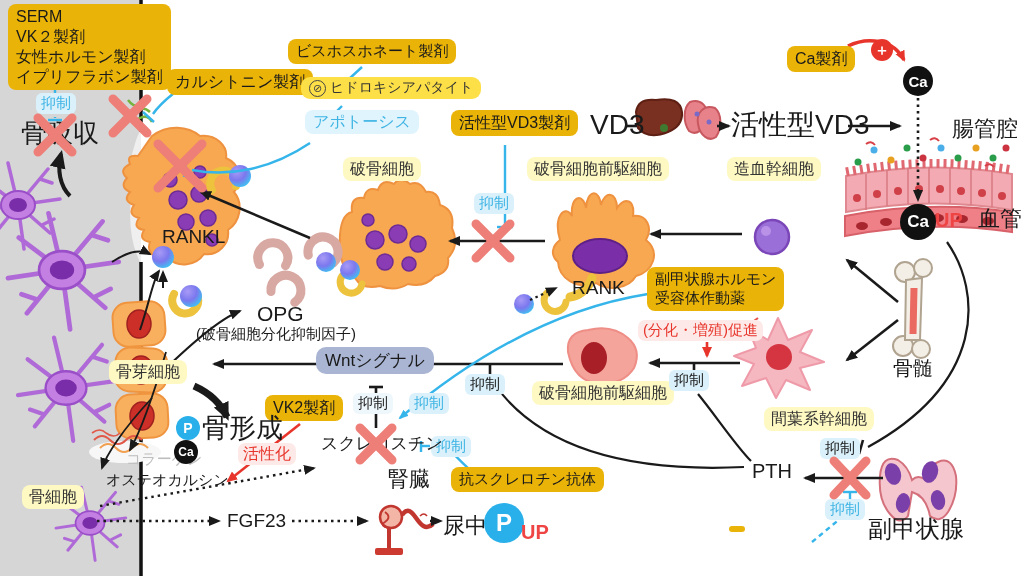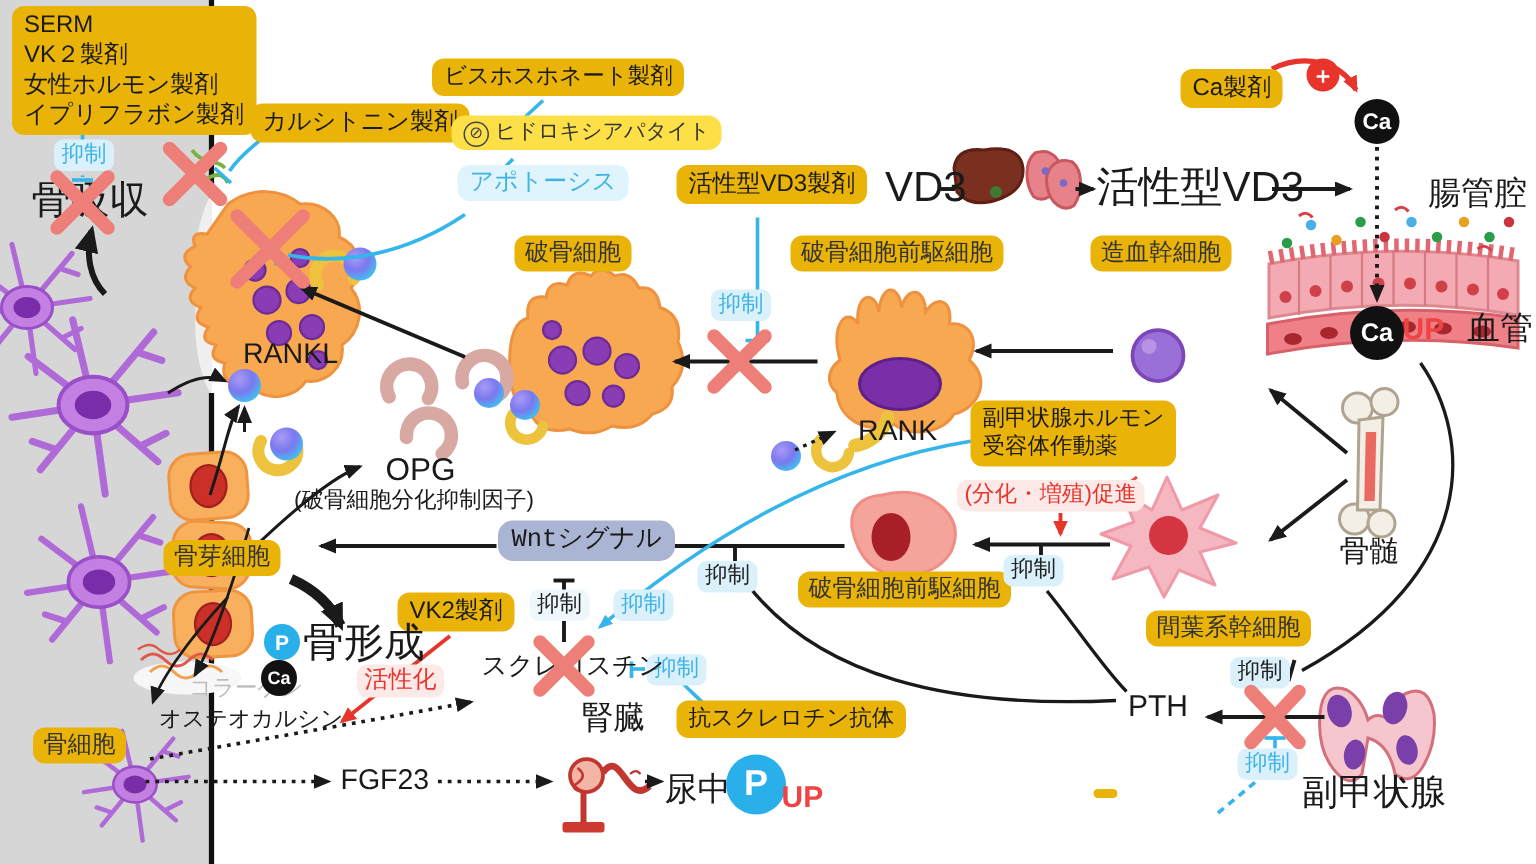--- a/index.html
+++ b/index.html
@@ -3,21 +3,21 @@
 <meta charset="utf-8">
 <style>
   html,body{margin:0;padding:0;}
   body{width:1024px;height:576px;position:relative;overflow:hidden;background:#ffffff;
        font-family:"Liberation Sans","DejaVu Sans",sans-serif;}
   #art,#overlay{position:absolute;left:0;top:0;width:1024px;height:576px;}
   #overlay{pointer-events:none;}
   .lbl{position:absolute;white-space:nowrap;line-height:1.25;color:#1a1a1a;}
   .pre{white-space:pre-line;}
   .yellow{background:#eab308;border-radius:8px;padding:3px 8px;font-size:16px;font-weight:500;}
-  .tan{background:#eab308;border-radius:8px;padding:2px 7px;font-size:16px;color:#333;}
+  .tan{background:#fef9c3;border-radius:8px;padding:2px 7px;font-size:16px;color:#333;}
   .chip{background:#daf1fb;border-radius:6px;padding:1px 5px;font-size:15px;}
   .chip.cy{color:#3fb4e4;}
   .chip.bk{color:#222;}
   .wntbox{background:#a9b5d3;border-radius:10px;padding:3px 9px;font-size:17px;}
   .hydro{background:#fde047;border-radius:9px;padding:2px 8px;font-size:14px;color:#333;}
   .apop{background:#dff4fd;border-radius:8px;padding:2px 8px;font-size:16px;color:#3fb4e4;}
   .pink{background:#fdeae8;border-radius:7px;padding:1px 5px;color:#e8352c;font-weight:500;}
   .circ{position:absolute;border-radius:50%;color:#fff;display:flex;align-items:center;
         justify-content:center;font-weight:bold;}
   .blue{background:#29b0ea;}
@@ -346,21 +346,21 @@
 <div class="lbl tan" style="left:343px;top:157px;">破骨細胞</div>
 <div class="lbl tan" style="left:527px;top:157px;">破骨細胞前駆細胞</div>
 <div class="lbl tan" style="left:727px;top:157px;">造血幹細胞</div>
 <div class="lbl tan" style="left:532px;top:381px;">破骨細胞前駆細胞</div>
 <div class="lbl tan" style="left:764px;top:385px;margin-top:22px;">間葉系幹細胞</div>
 <div class="lbl tan" style="left:109px;top:360px;">骨芽細胞</div>
 <div class="lbl tan" style="left:22px;top:485px;">骨細胞</div>
 
 <div class="lbl hydro" style="left:301px;top:77px;"><span style="display:inline-block;border:1.5px solid #444;border-radius:50%;width:15px;height:15px;line-height:15px;text-align:center;font-size:11px;margin-right:4px;color:#444;">⊘</span><span>ヒドロキシアパタイト</span></div>
 <div class="lbl apop" style="left:305px;top:110px;">アポトーシス</div>
-<div class="lbl wntbox" style="left:332px;top:347px;font-family:Liberation Mono, monospace;">Wntシグナル</div>
+<div class="lbl wntbox" style="left:316px;top:347px;">Wntシグナル</div>
 <div class="lbl pink" style="left:638px;top:320px;font-size:15px;">(分化・増殖)促進</div>
 <div class="lbl pink" style="left:238px;top:443px;">活性化</div>
 
 <div class="lbl chip cy" style="left:36px;top:93px;">抑制</div>
 <div class="lbl chip cy" style="left:474px;top:193px;">抑制</div>
 <div class="lbl chip bk" style="left:465px;top:374px;">抑制</div>
 <div class="lbl chip bk" style="left:353px;top:393px;background:#eef7fc;">抑制</div>
 <div class="lbl chip cy" style="left:409px;top:393px;">抑制</div>
 <div class="lbl chip cy" style="left:431px;top:436px;">抑制</div>
 <div class="lbl chip bk" style="left:669px;top:370px;">抑制</div>

